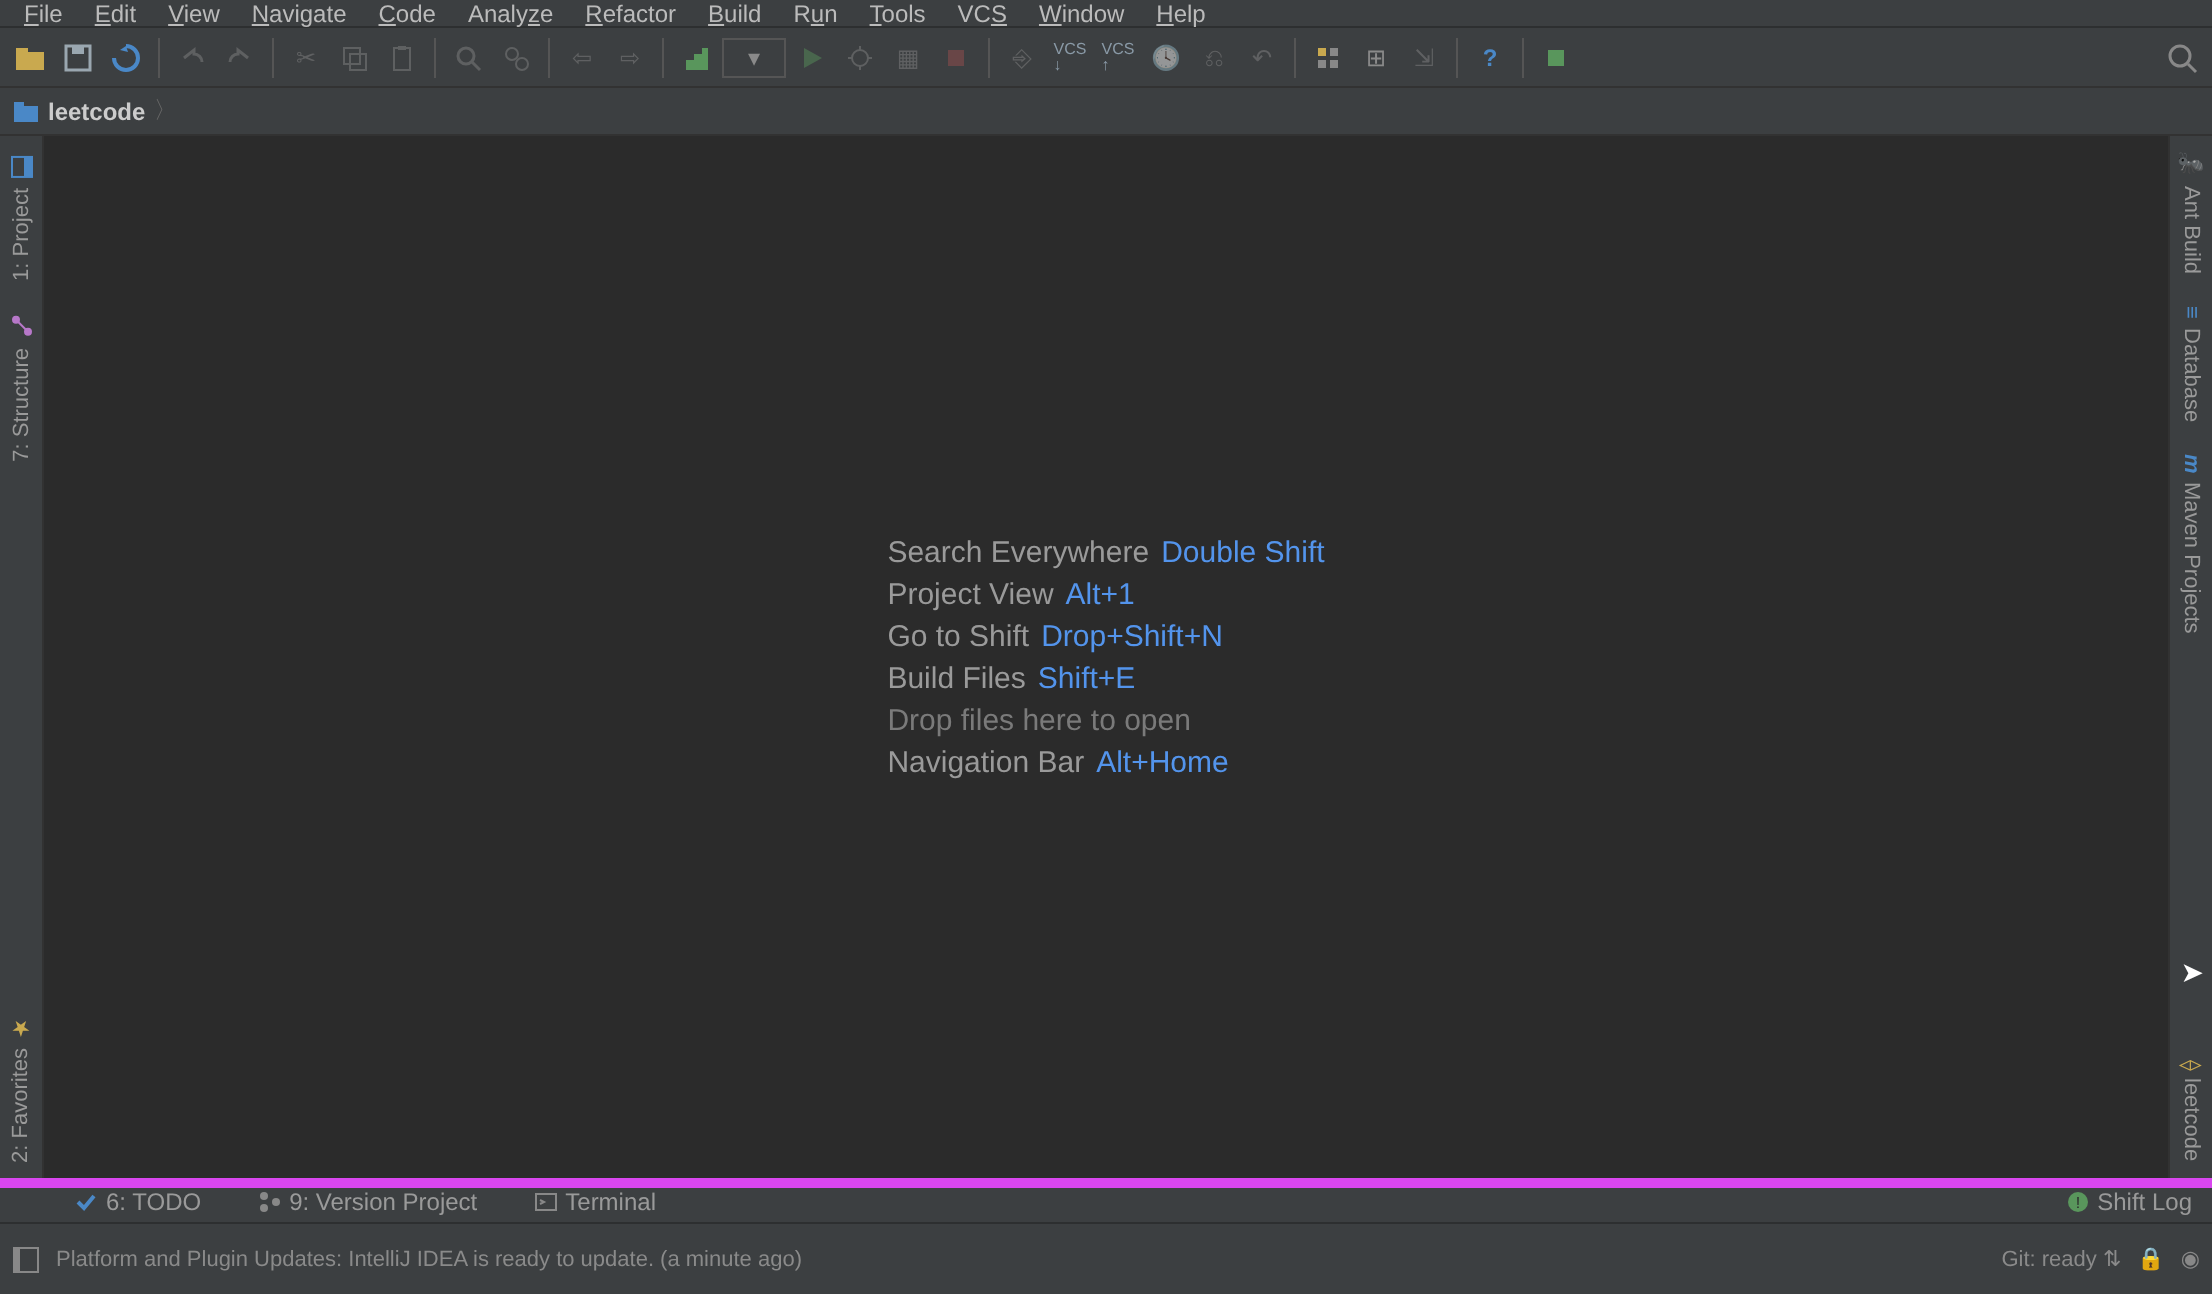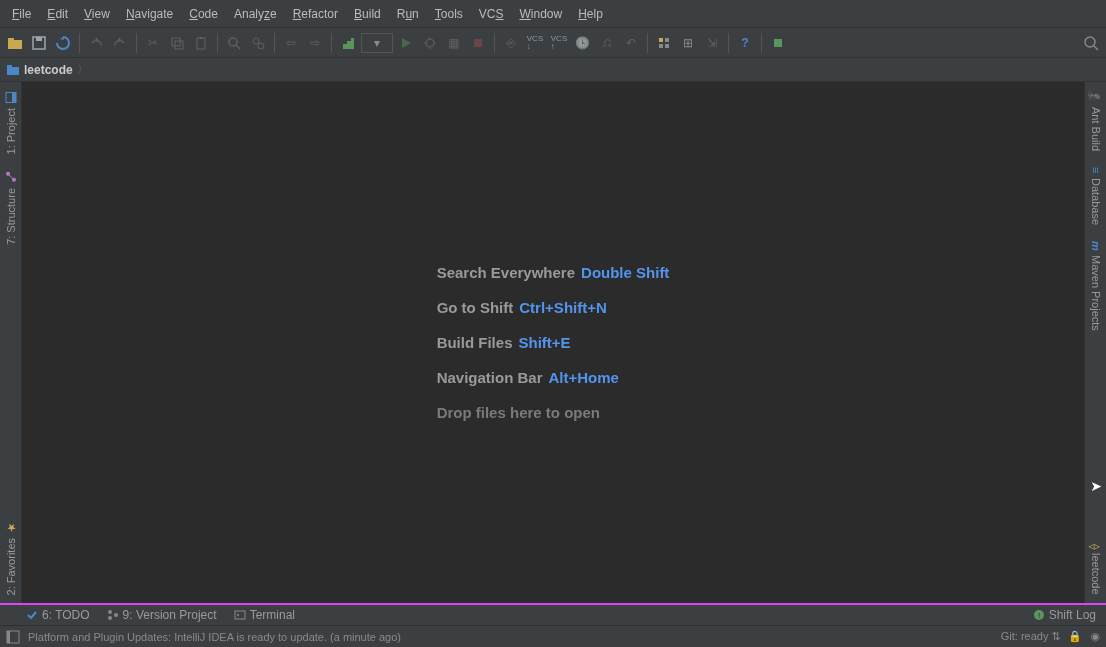--- a/index.html
+++ b/index.html
@@ -1,17 +1,17 @@
 <!DOCTYPE html>
 <html><head>
 <meta charset="utf-8">
 <style>
 * { margin:0; padding:0; box-sizing:border-box; font-family:"Segoe UI",Arial,sans-serif; }
 body { width:1106px; height:647px; background:#3c3f41; color:#bbbbbb; overflow:hidden; font-size:12px; display:flex; flex-direction:column; }
-.menubar { height:28px; background:#3c3f41; display:flex; align-items:center; padding:0 4px; border-bottom:1px solid #2d2f30; }
+.menubar { height:14px; background:#3c3f41; display:flex; align-items:center; padding:0 4px; border-bottom:1px solid #2d2f30; }
 .menubar .menu { padding:2px 8px; cursor:default; color:#bbbbbb; }
 .menubar .menu u { text-decoration:underline; }
 .toolbar { height:30px; background:#3c3f41; display:flex; align-items:center; padding:0 4px; border-bottom:1px solid #323232; gap:2px; }
 .toolbar .btn { width:22px; height:22px; display:flex; align-items:center; justify-content:center; color:#8a8a8a; }
 .toolbar .sep { width:1px; height:20px; background:#555; margin:0 3px; }
 .toolbar .dim { opacity:0.45; }
 .toolbar .spacer { flex:1; }
 .toolbar svg { display:block; }
 .vcs-badge { font-size:8px; line-height:8px; color:#8a9aa7; position:relative; }
 .crumbbar { height:24px; background:#3c3f41; display:flex; align-items:center; padding:0 6px; border-bottom:1px solid #323232; color:#bbbbbb; }
@@ -20,28 +20,28 @@
 .crumbbar .chev { color:#666; margin-left:4px; }
 .body-row { flex:1; display:flex; min-height:0; }
 .gutter { width:22px; background:#3c3f41; display:flex; flex-direction:column; align-items:center; border-right:1px solid #323232; }
 .gutter.right { border-right:none; border-left:1px solid #323232; }
 .gutter .tab { writing-mode:vertical-rl; transform:rotate(180deg); padding:8px 2px; font-size:11px; color:#9a9a9a; cursor:default; display:flex; align-items:center; gap:4px; }
 .gutter.right .tab { transform:none; }
 .gutter .ic { width:14px; height:14px; }
 .gutter .spacer { flex:1; }
 .editor { flex:1; background:#2b2b2b; position:relative; display:flex; align-items:center; justify-content:center; }
 .tips { color:#888; font-size:15px; }
-.tips .row { margin:18px 0;font-weight:bold; }
+.tips .row { margin:4px 0; }
 .tips .label { color:#9a9a9a; }
 .tips .sc { color:#5394ec; margin-left:6px; }
 .tips .dim-row { color:#7a7a7a; }
-.bottombar { height:22px; background:#3c3f41; border-top:2px solid #d946ef; display:flex; align-items:center; padding:0 4px; gap:5px; }
+.bottombar { height:22px; background:#3c3f41; border-top:5px solid #d946ef; display:flex; align-items:flex-start; padding:0 4px; gap:16px; }
 .bottombar .item { display:flex; align-items:center; gap:4px; color:#9a9a9a; padding:0 6px; }
 .bottombar .spacer { flex:1; }
-.statusbar { height:22px; background:#3c3f41; border-top:1px solid #2d2f30; display:flex; align-items:center; padding:4px 6px; color:#8a8a8a; gap:8px; font-size:11px; }
+.statusbar { height:36px; background:#3c3f41; border-top:1px solid #2d2f30; display:flex; align-items:center; padding:4px 6px; color:#8a8a8a; gap:8px; font-size:11px; }
 .statusbar .spacer { flex:1; }
 .left-handle { width:11px; height:100%; background:#3c3f41; }
 .cursor { position:absolute; right:4px; top:478px; color:white; font-size:14px; pointer-events:none; }
 </style>
 </head>
 <body>
 
 <div class="menubar">
   <div class="menu"><u>F</u>ile</div>
   <div class="menu"><u>E</u>dit</div>
@@ -216,24 +216,25 @@
     <div class="spacer"></div>
     <div class="tab">
       <span>2: Favorites</span>
       <span style="color:#c9a94f;">★</span>
     </div>
   </div>
 
   <div class="editor">
     <div class="tips">
       <div class="row"><span class="label">Search Everywhere</span><span class="sc">Double Shift</span></div>
-      <div class="row"><span class="label">Go to Shift</span><span class="sc">Ctrl+Shift+N</span></div>
+      <div class="row"><span class="label">Project View</span><span class="sc">Alt+1</span></div>
+      <div class="row"><span class="label">Go to Shift</span><span class="sc">Drop+Shift+N</span></div>
       <div class="row"><span class="label">Build Files</span><span class="sc">Shift+E</span></div>
+      <div class="row dim-row"><span>Drop files here to open</span></div>
       <div class="row"><span class="label">Navigation Bar</span><span class="sc">Alt+Home</span></div>
-      <div class="row dim-row"><span>Drop files here to open</span></div>
     </div>
   </div>
 
   <div class="gutter right">
     <div class="tab">
       <span style="color:#888;">🐜</span>
       <span>Ant Build</span>
     </div>
     <div class="tab">
       <span style="color:#4a88c7;">≡</span>

